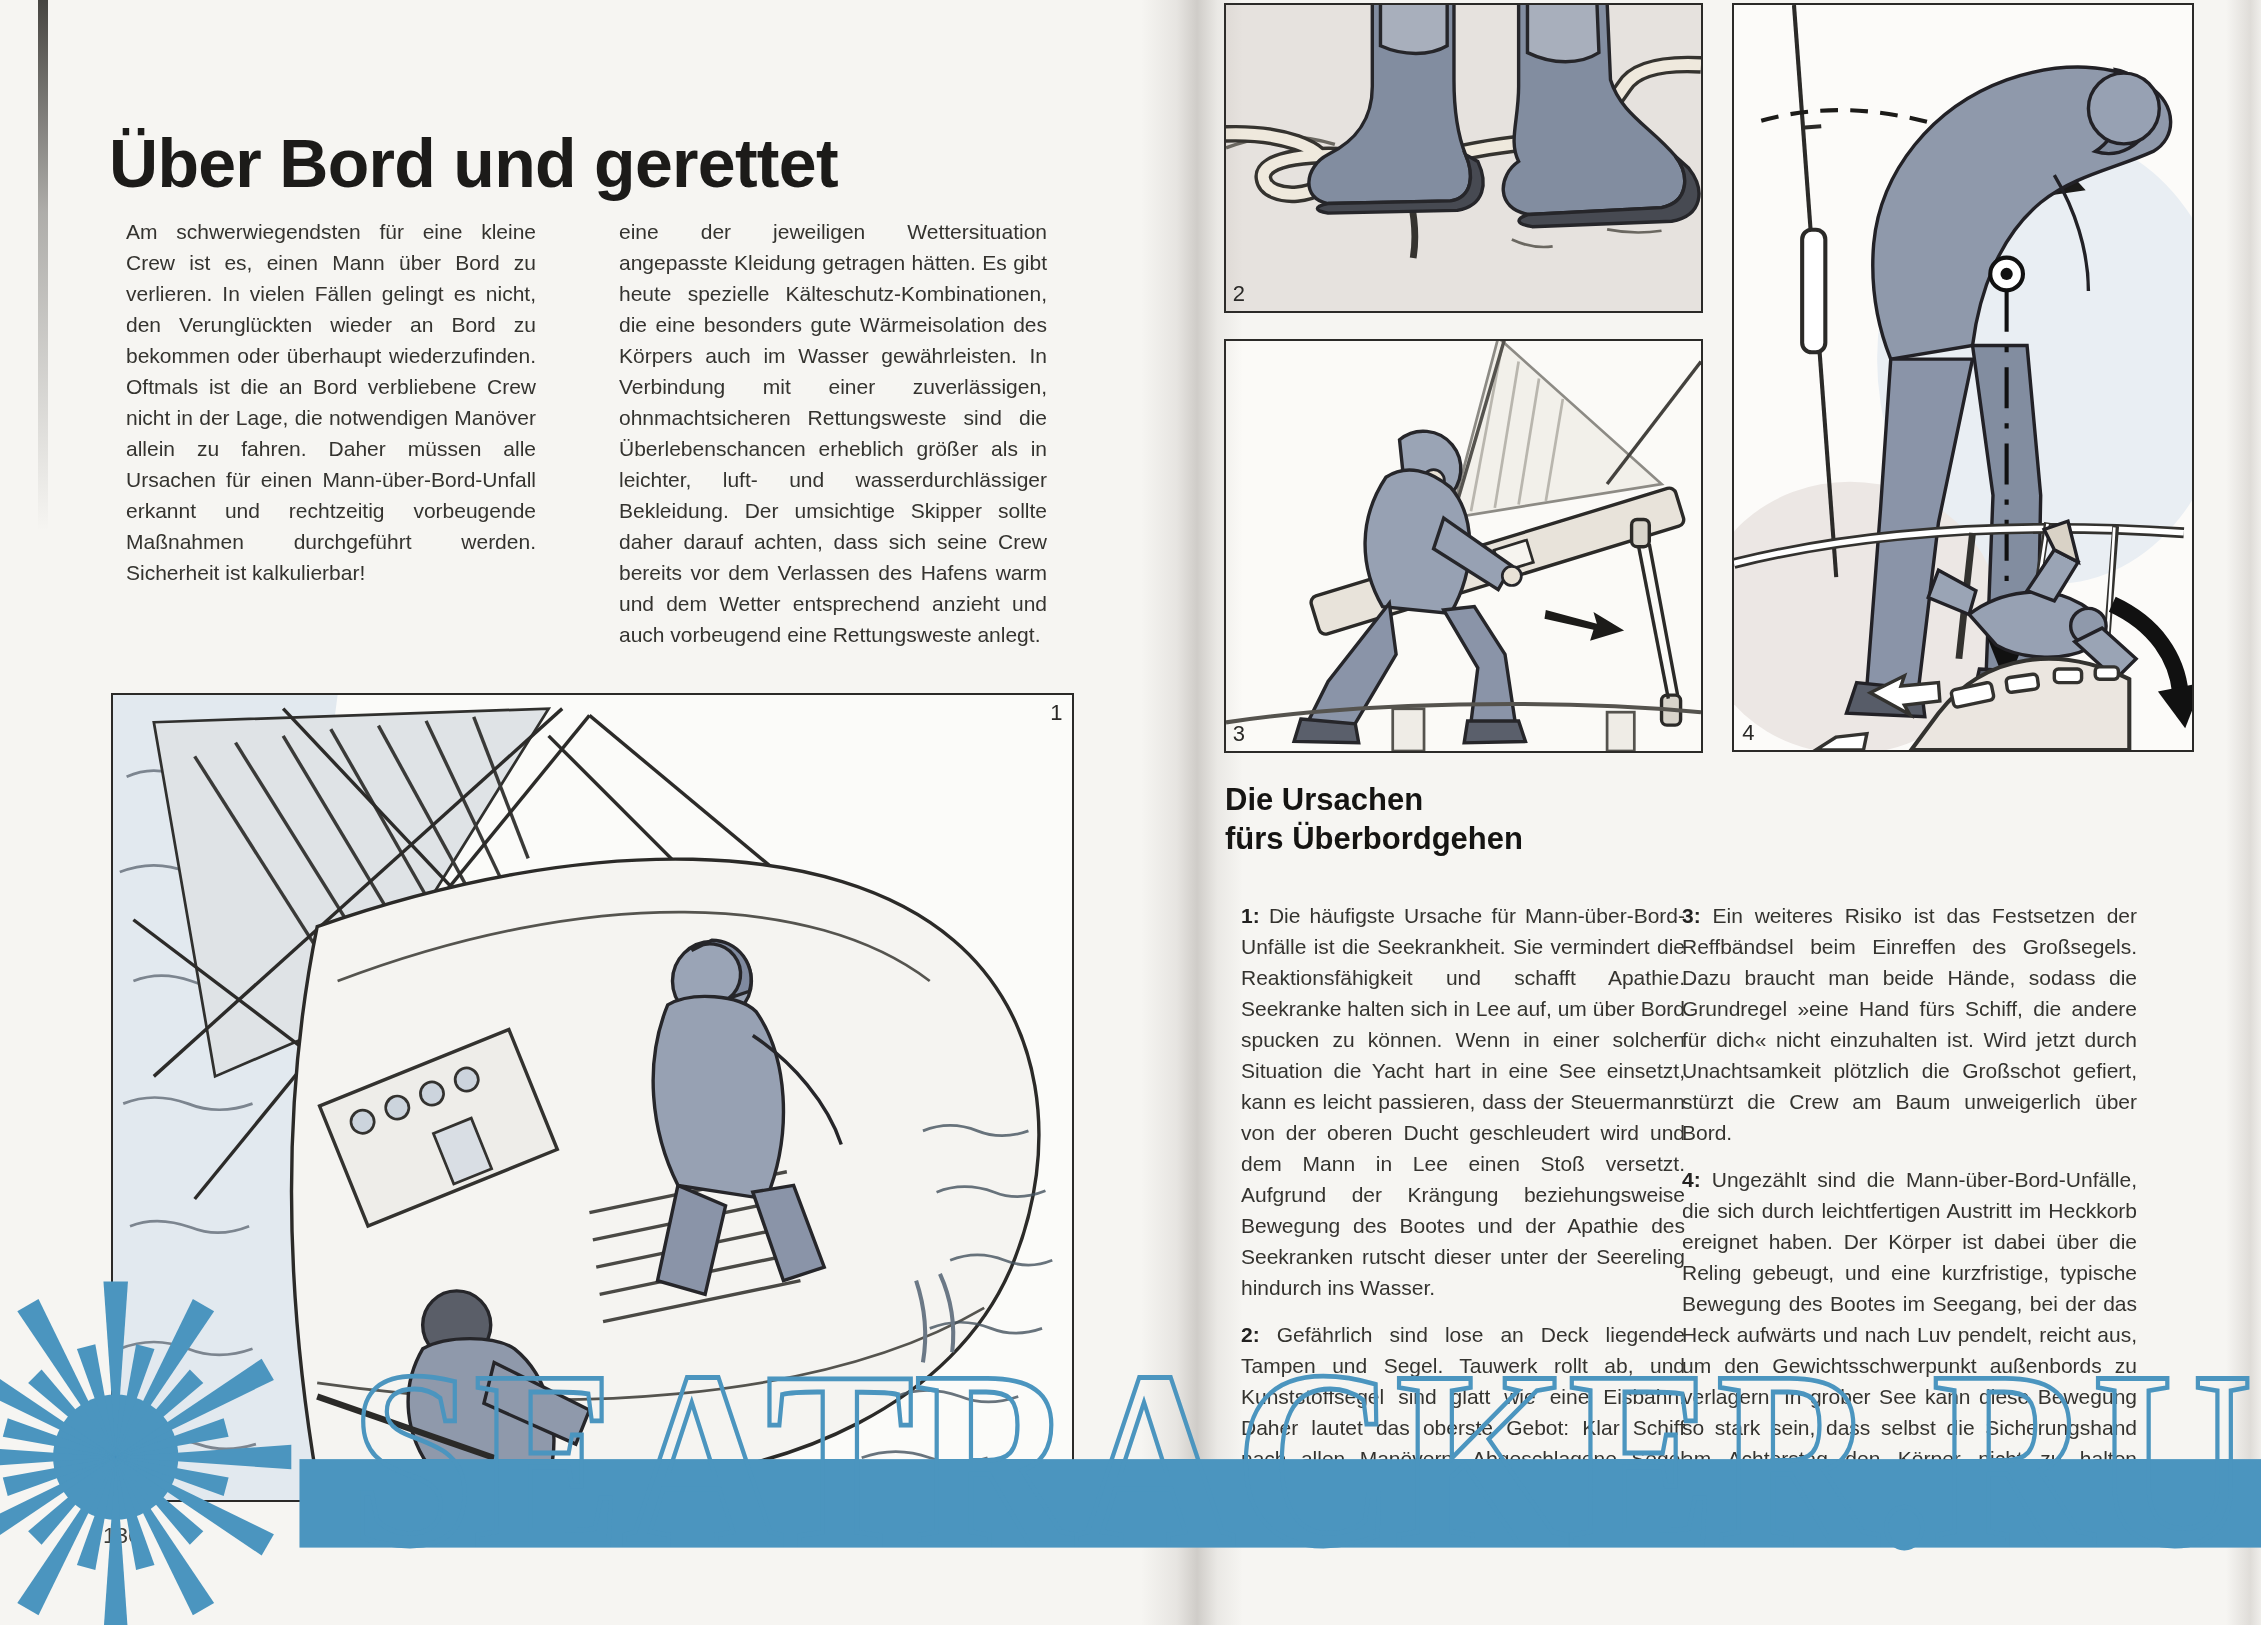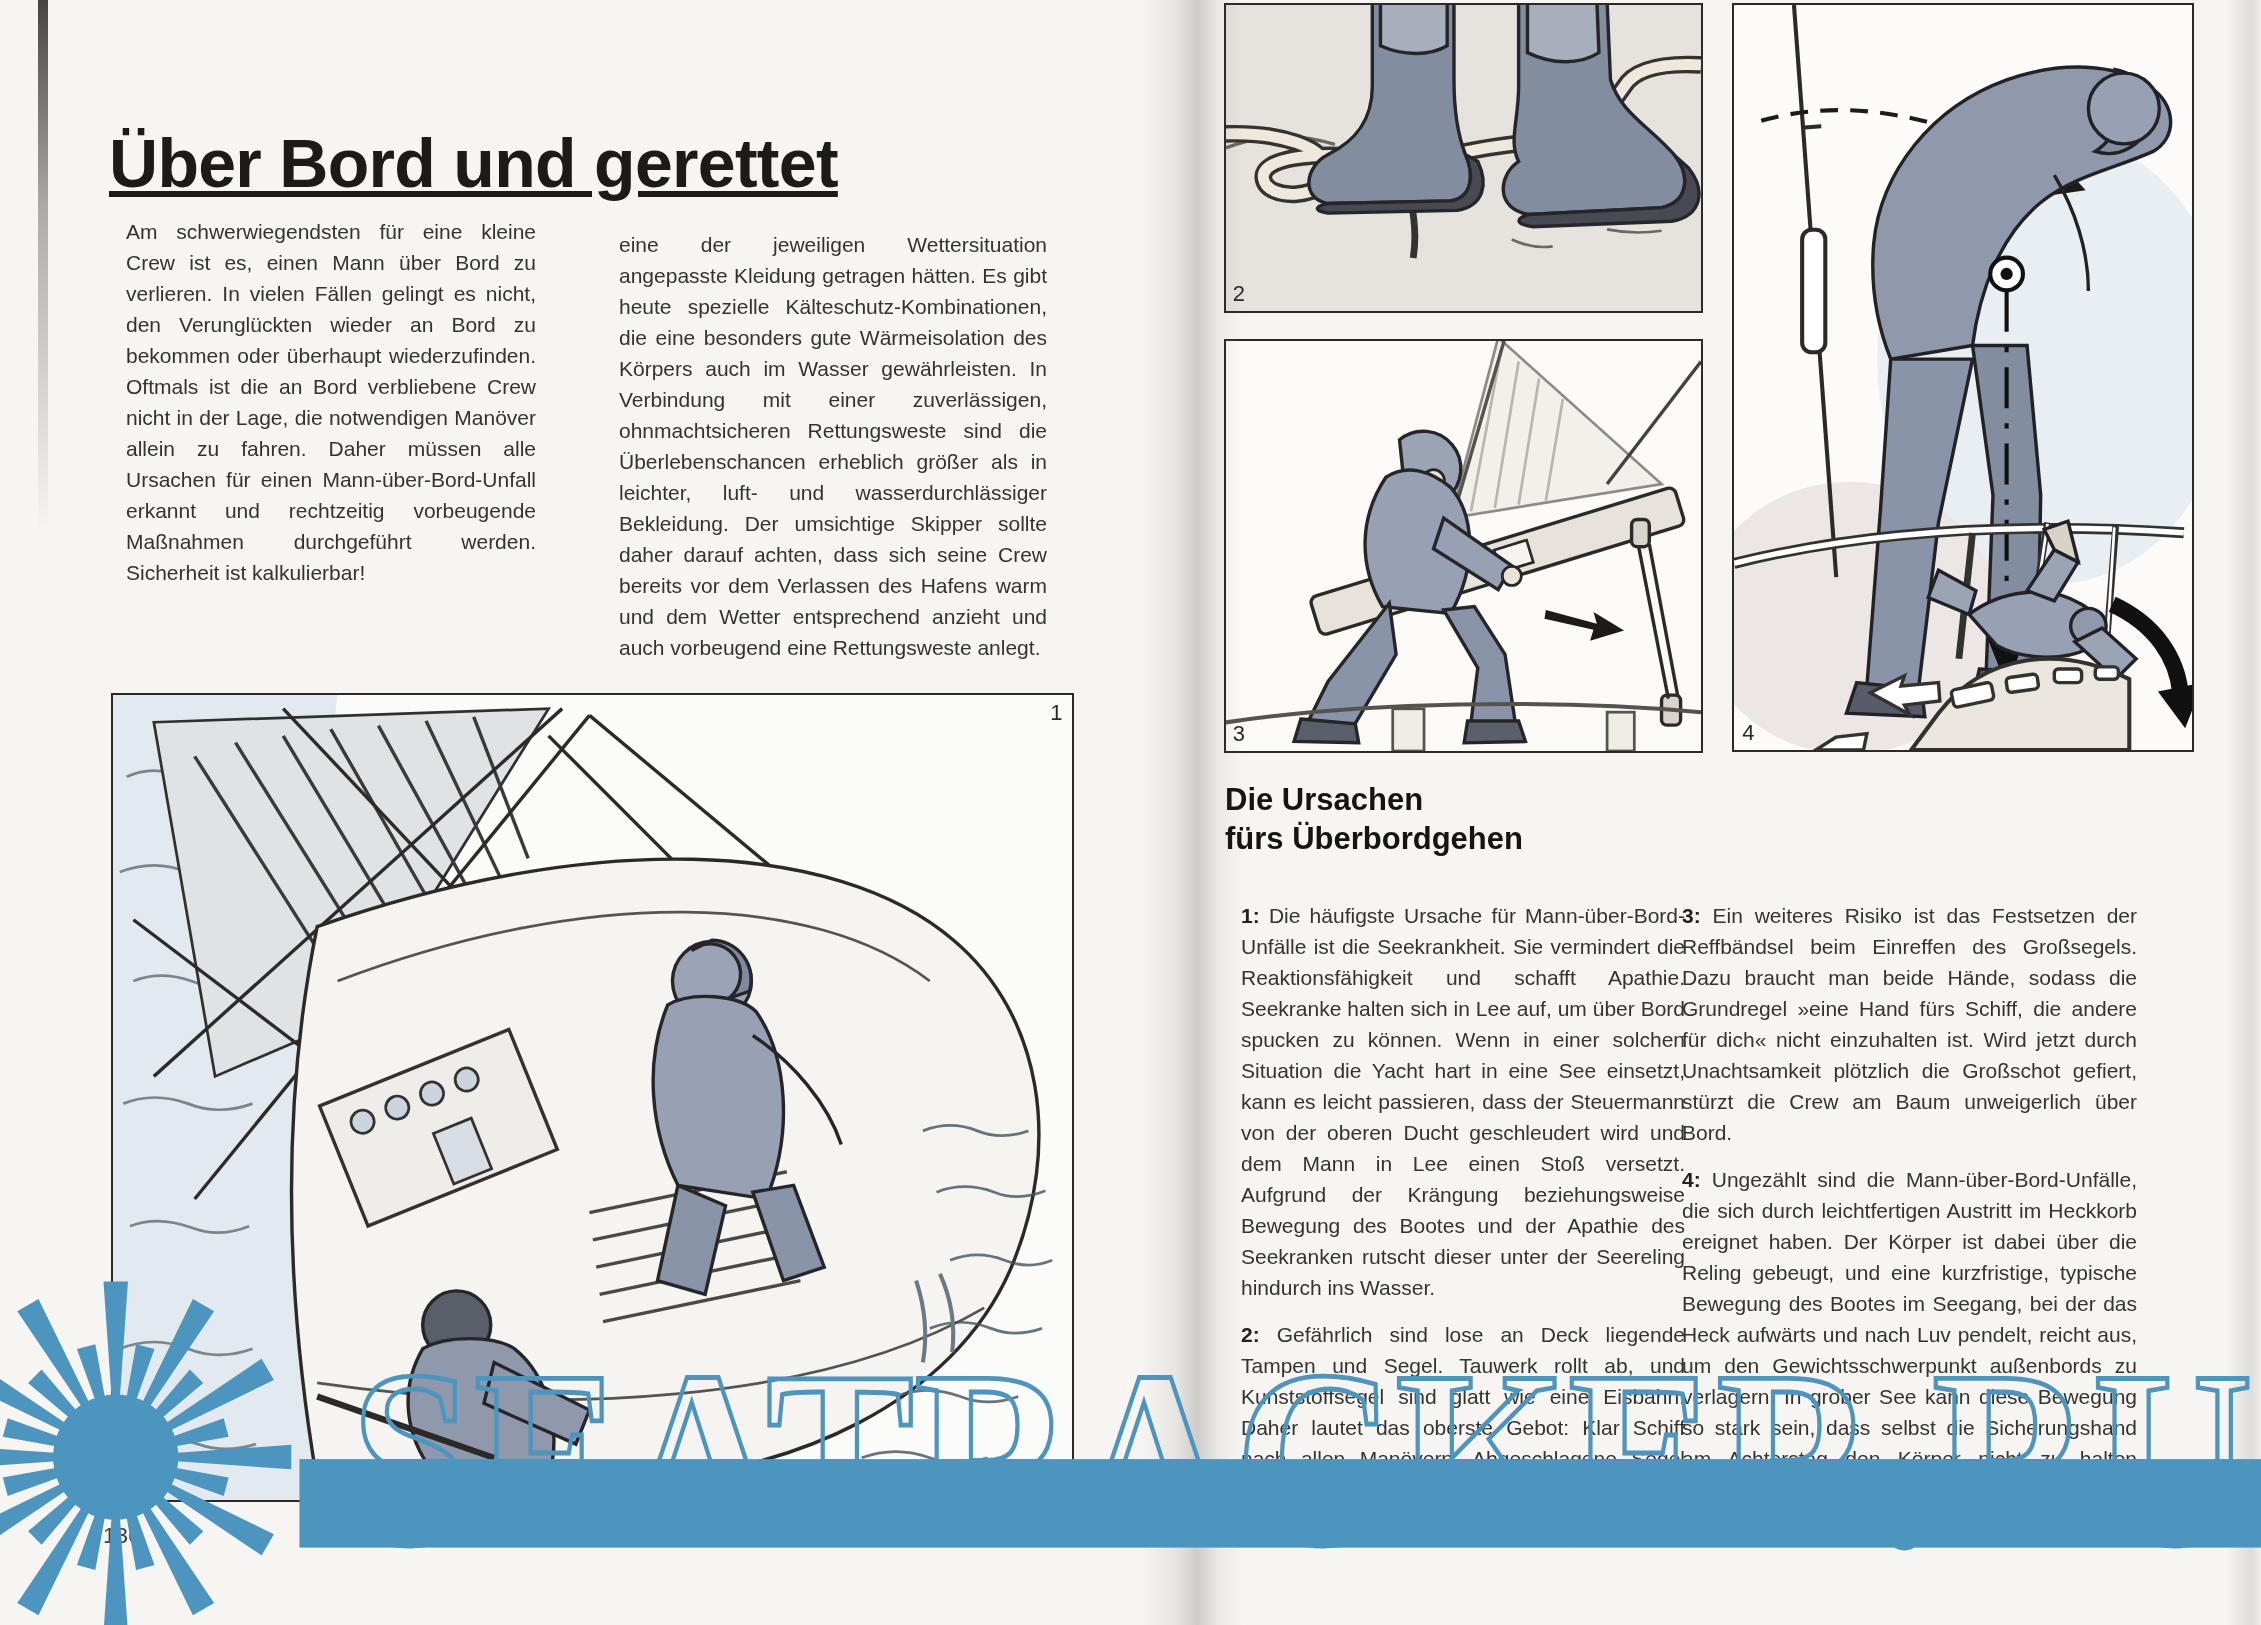--- a/index.html
+++ b/index.html
@@ -7,21 +7,21 @@
         font-family:"Liberation Sans",sans-serif;color:#33322f;}
   
   .gutter{position:absolute;left:1141px;top:0;width:102px;height:1625px;pointer-events:none;
     background:linear-gradient(90deg,rgba(0,0,0,0) 0%,rgba(95,85,75,.10) 35%,rgba(70,60,52,.22) 55%,rgba(95,85,75,.08) 75%,rgba(0,0,0,0) 100%);}
   .right-edge{position:absolute;right:0;top:0;width:35px;height:1625px;pointer-events:none;
     background:linear-gradient(90deg,rgba(0,0,0,0),rgba(120,110,100,.18) 70%,rgba(120,110,100,.05));}
   .left-edge-mark{position:absolute;left:38px;top:0;width:10.2px;height:531px;pointer-events:none;
     background:linear-gradient(180deg,rgba(40,38,34,.85),rgba(40,38,34,.35) 40%,rgba(40,38,34,0));}
   
   .title{position:absolute;left:109px;top:80px;font-size:68px;line-height:75px;
-         letter-spacing:-0.7px;color:#1c1b19;text-decoration:underline;}
+         letter-spacing:-0.7px;color:#1c1b19;}
   .bodycol{position:absolute;font-size:21px;line-height:31px;text-align:justify;color:#34332f;}
   .bodycol p{margin:16px;}
   .bodycol p + p.gap{margin-top:31px;}
   .bodycol b{font-weight:700;color:#222120;}
   .heading{position:absolute;left:1225px;top:780px;font-size:31px;line-height:39px;
            font-weight:700;color:#151412;}
   .pagenum{position:absolute;font-size:22.5px;color:#3d3c38;}
   .pagenum.right{color:#8b8781;transform:rotate(-12deg) skewX(-6deg);}
   
   .fig{position:absolute;background:#fdfdfc;border:2px solid #2b2a28;box-sizing:border-box;}
@@ -34,21 +34,21 @@
 <body>
 
 <div class="scan">
 
   <h1 class="title">Über Bord und gerettet</h1>
 
   <div class="bodycol" style="left:110px;top:200px;width:442px;height:493px;overflow:hidden;">
     <p>Am schwerwiegendsten für eine kleine Crew ist es, einen Mann über Bord zu verlieren. In vielen Fällen gelingt es nicht, den Verunglückten wieder an Bord zu bekommen oder überhaupt wiederzufinden. Oftmals ist die an Bord verbliebene Crew nicht in der Lage, die notwendigen Manöver allein zu fahren. Daher müssen alle Ursachen für einen Mann-über-Bord-Unfall erkannt und rechtzeitig vorbeugende Maßnahmen durchgeführt werden. Sicherheit ist kalkulierbar!</p>
   </div>
 
-  <div class="bodycol" style="left:603px;top:213px;width:460px;height:493px;overflow:hidden;">
+  <div class="bodycol" style="left:603px;top:200px;width:460px;height:493px;overflow:hidden;">
     <p>eine der jeweiligen Wettersituation angepasste Kleidung getragen hätten. Es gibt heute spezielle Kälteschutz-Kombinationen, die eine besonders gute Wärmeisolation des Körpers auch im Wasser gewährleisten. In Verbindung mit einer zuverlässigen, ohnmachtsicheren Rettungsweste sind die Überlebenschancen erheblich größer als in leichter, luft- und wasserdurchlässiger Bekleidung. Der umsichtige Skipper sollte daher darauf achten, dass sich seine Crew bereits vor dem Verlassen des Hafens warm und dem Wetter entsprechend anzieht und auch vorbeugend eine Rettungsweste anlegt.</p>
   </div>
 
   <div class="fig" style="left:111px;top:693px;width:963px;height:809px;">
     <svg viewBox="0 0 1409 1182" preserveAspectRatio="none">
       <rect x="0" y="0" width="1409" height="1182" fill="#fbfbf9"></rect>
 
       <path d="M0,0 L330,0 C290,300 280,700 340,1182 L0,1182 Z" fill="#e2e9ef"></path>
       <g stroke="#5a6470" stroke-width="4" fill="none" opacity=".75">
         <path d="M20,120 q40,-18 80,0 q40,18 80,0"></path>

